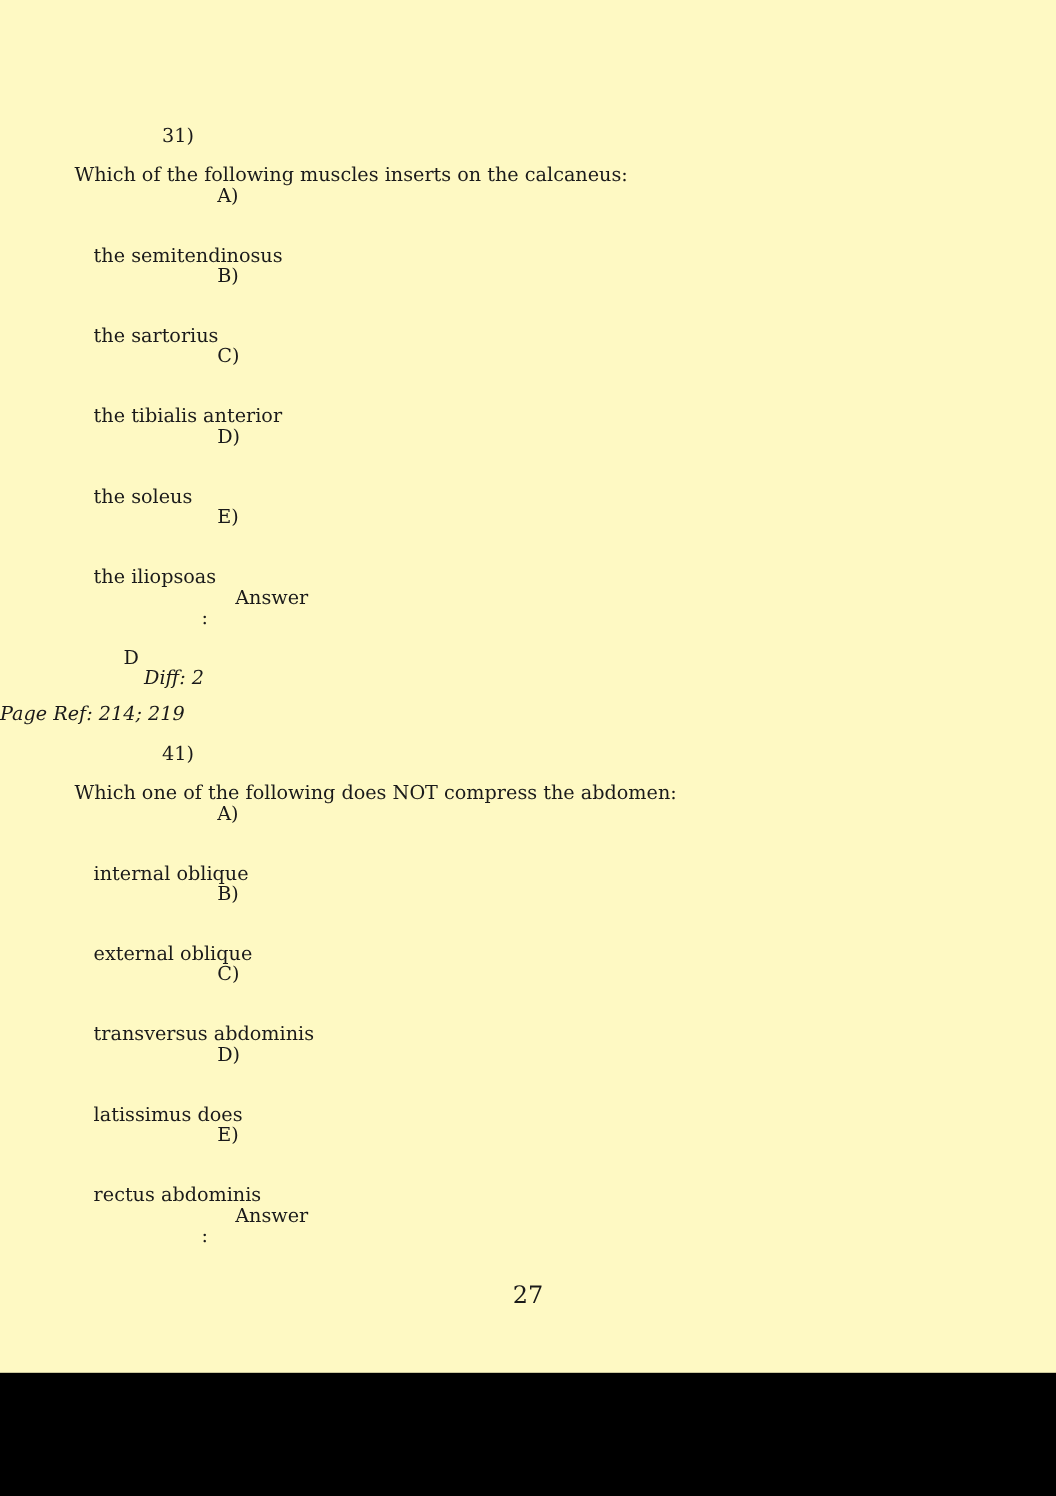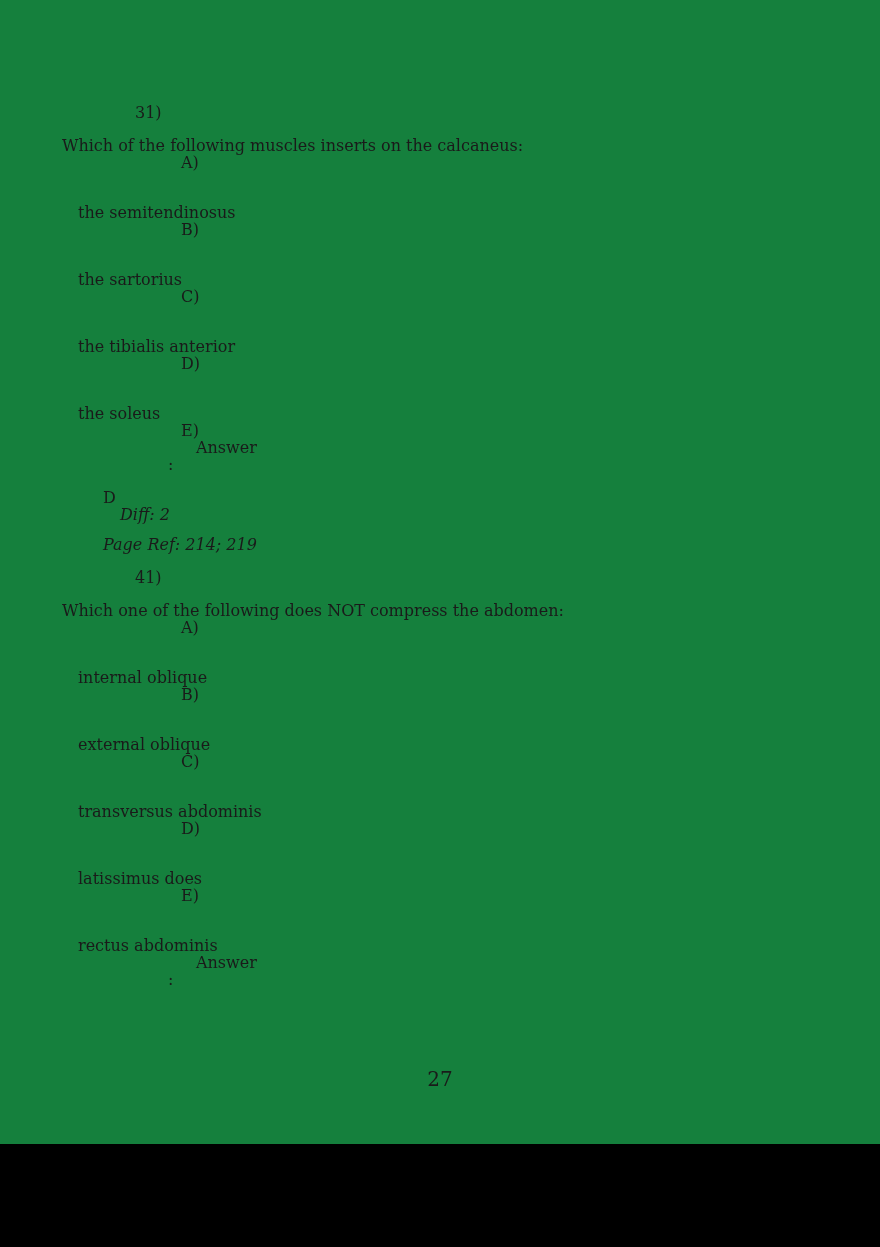--- a/index.html
+++ b/index.html
@@ -31,21 +31,21 @@
   }
   .q-number   { padding-left: 135px; margin-top: 16px; }
   .q-number.first { margin-top: 0; }
   .q-text     { padding-left: 62px; margin-top: 16px; }
   .opt-letter { padding-left: 181px; margin-top: 0; }
   .opt-text   { padding-left: 78px; margin-top: 33px; }
   .ans-label  { padding-left: 168px; margin-top: 0; margin-left: 28px; }
   .ans-colon  { padding-left: 168px; margin-top: 0; }
   .ans-value  { padding-left: 103px; margin-top: 16px; }
   .diff       { padding-left: 120px; margin-top: 0; font-style: italic; }
-  .page-ref   { padding-left: 103px; margin-top: 13px; font-style: italic; }
+  .page-ref   { margin-top: 13px; font-style: italic; }
   .page-number {
     position: absolute;
     top: 1071px;
     left: 0;
     width: 100%;
     text-align: center;
     font-size: 20px;
     line-height: 17px;
   }
   .footer-bar {
@@ -53,40 +53,41 @@
     left: 0;
     top: 1144px;
     width: 100%;
     height: 103px;
     background: #000000;
   }
 </style>
 </head>
 <body>
 
-<div class="page" style="background: #15803d;">
+<div class="page" style="background: #fef9c3;">
 
   <main class="content">
 
     <div class="line q-number first">31)</div>
     <div class="line q-text">Which of the following muscles inserts on the calcaneus:</div>
 
     <div class="line opt-letter">A)</div>
     <div class="line opt-text">the semitendinosus</div>
 
     <div class="line opt-letter">B)</div>
     <div class="line opt-text">the sartorius</div>
 
     <div class="line opt-letter">C)</div>
     <div class="line opt-text">the tibialis anterior</div>
 
     <div class="line opt-letter">D)</div>
     <div class="line opt-text">the soleus</div>
 
     <div class="line opt-letter">E)</div>
+    <div class="line opt-text">the iliopsoas</div>
 
     <div class="line ans-label">Answer</div>
     <div class="line ans-colon">:</div>
     <div class="line ans-value">D</div>
     <div class="line diff">Diff: 2</div>
     <div class="line page-ref">Page Ref: 214; 219</div>
 
     <div class="line q-number">41)</div>
     <div class="line q-text">Which one of the following does NOT compress the abdomen:</div>
 

